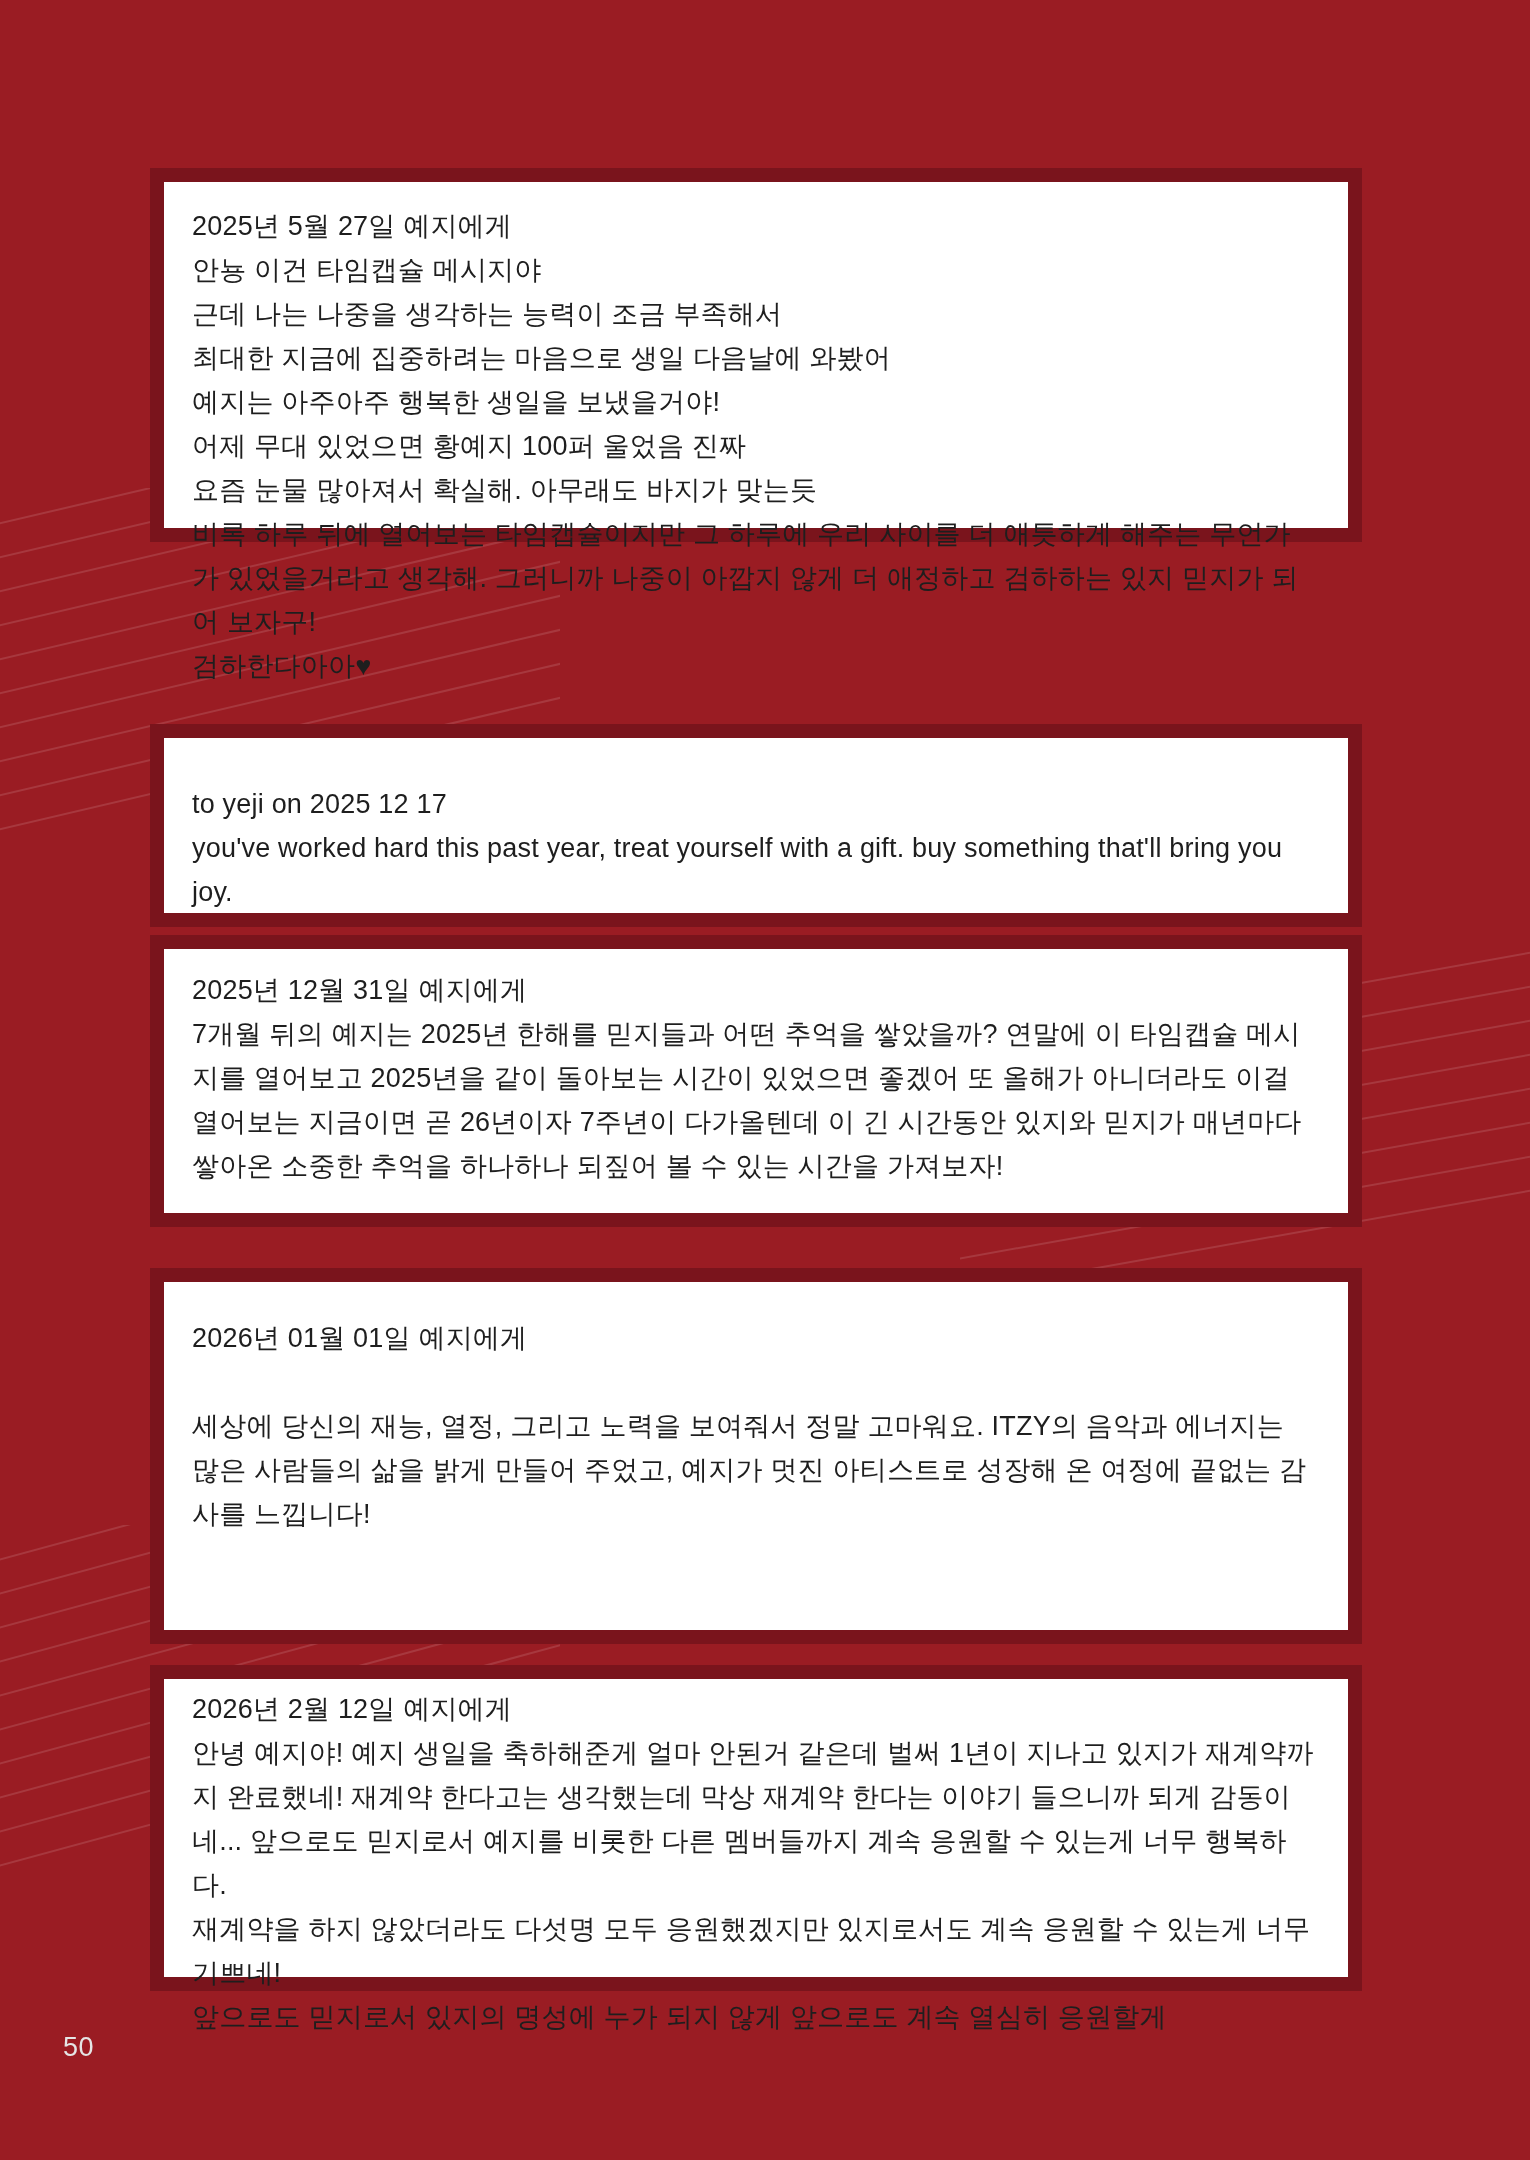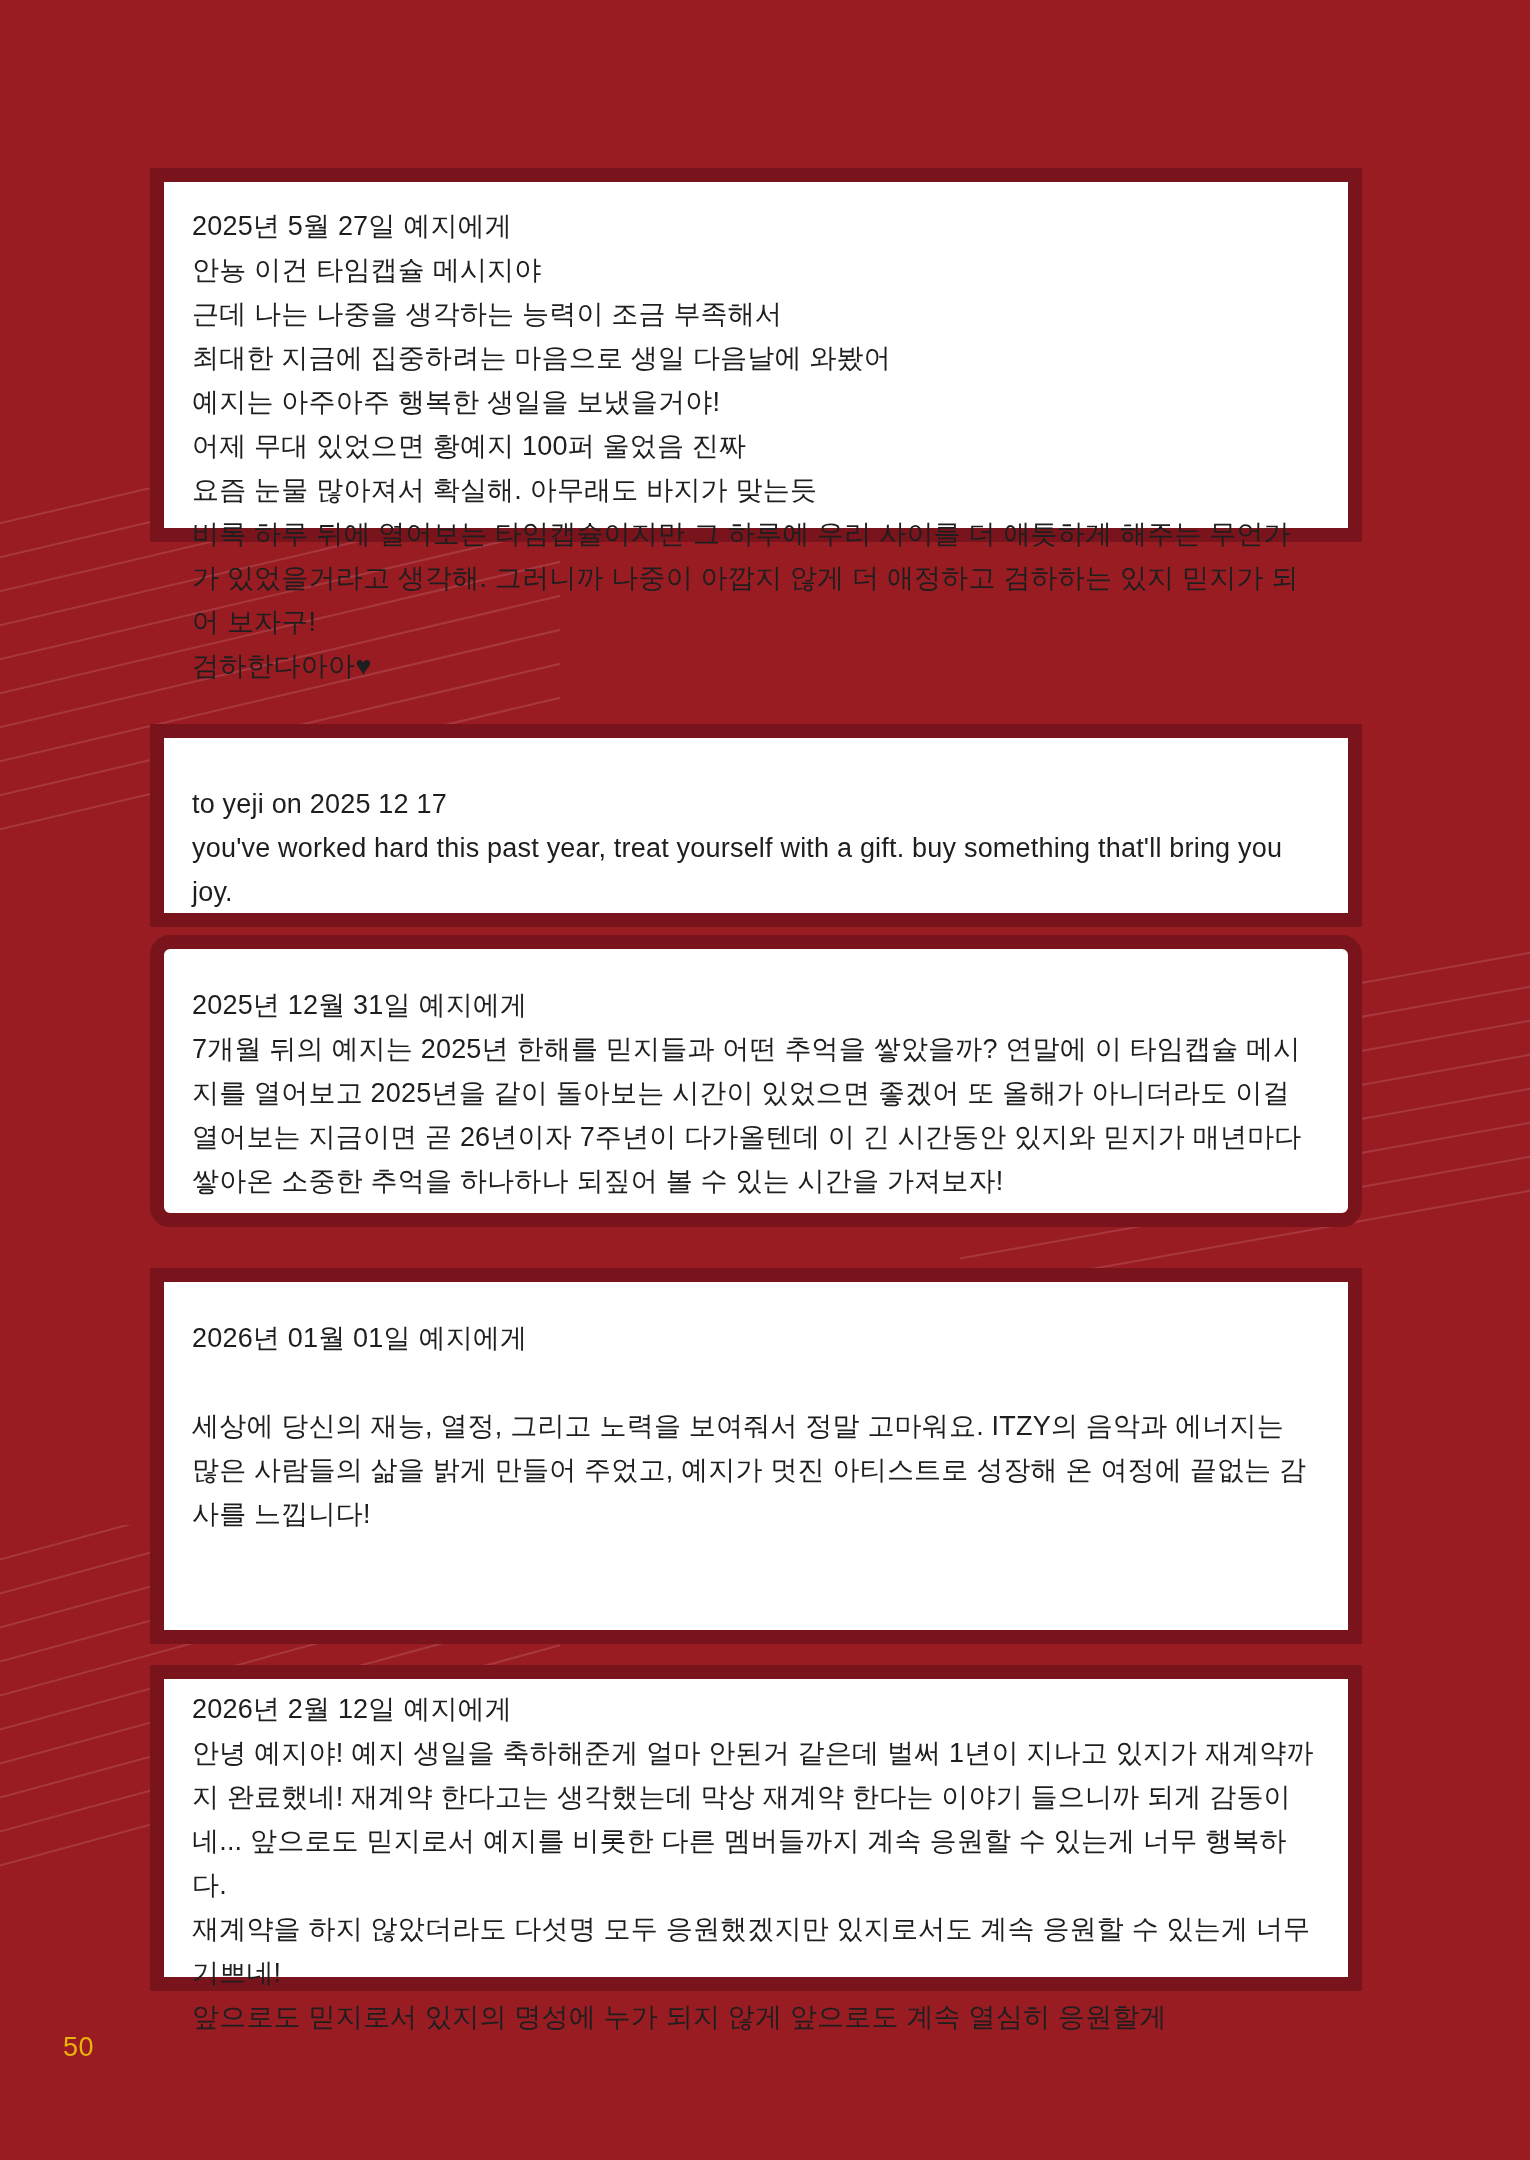--- a/index.html
+++ b/index.html
@@ -14,21 +14,21 @@
   .card{
     position:absolute;
     left:150px;width:1212px;
     background:#ffffff;
     border:14px solid #7a141c;
     box-sizing:border-box;
     padding:22px 30px 10px 28px;
   }
   #card-0{top:168px;height:374px;}
   #card-1{top:724px;height:203px;padding-top:44px;}
-  #card-2{top:935px;height:292px;padding-top:34px;border-radius:20px;}
+  #card-2{top:935px;height:292px;padding-top:19px;}
   #card-3{top:1268px;height:376px;padding-top:34px;}
   #card-4{top:1665px;height:326px;padding-top:8px;}
   .line{
     margin:0;
     font-size:27px;
     line-height:44px;
     color:#1e1e1e;
     letter-spacing:0.2px;
   }
   .line.blank{height:44px;}
@@ -50,21 +50,21 @@
   .emoji-birthday-cake::after{
     content:"";position:absolute;top:4px;left:7px;width:2px;height:8px;
     background:#d94f4f;box-shadow:5px 0 0 #d94f4f,10px 0 0 #d94f4f;
   }
   .emoji-black-heart{
     width:auto;height:auto;color:#141414;font-size:27px;line-height:26px;
     font-family:"DejaVu Sans",sans-serif;
   }
   #page-number{
     position:absolute;left:63px;top:2032px;
-    font-size:27px;color:#eab308;letter-spacing:0.5px;text-align:right;
+    font-size:27px;color:#e5e5e5;letter-spacing:0.5px;text-align:right;
   }
 </style>
 </head>
 <body>
 
 <div id="page">
 
   <svg class="deco" style="left:0;top:488px" width="560" height="440" viewBox="0 0 560 440">
       <line x1="-20" y1="40" x2="580" y2="-100.80000000000001" stroke="#b85a60" stroke-width="2" opacity="0.45"></line>
       <line x1="-20" y1="74" x2="580" y2="-66.80000000000001" stroke="#b85a60" stroke-width="2" opacity="0.45"></line>

